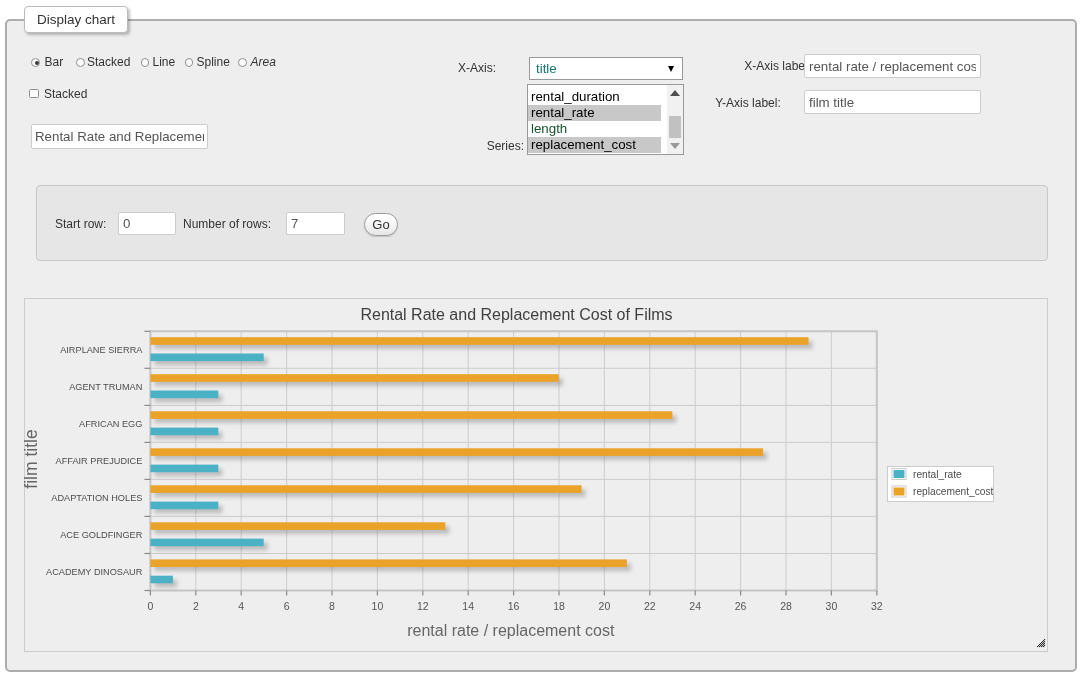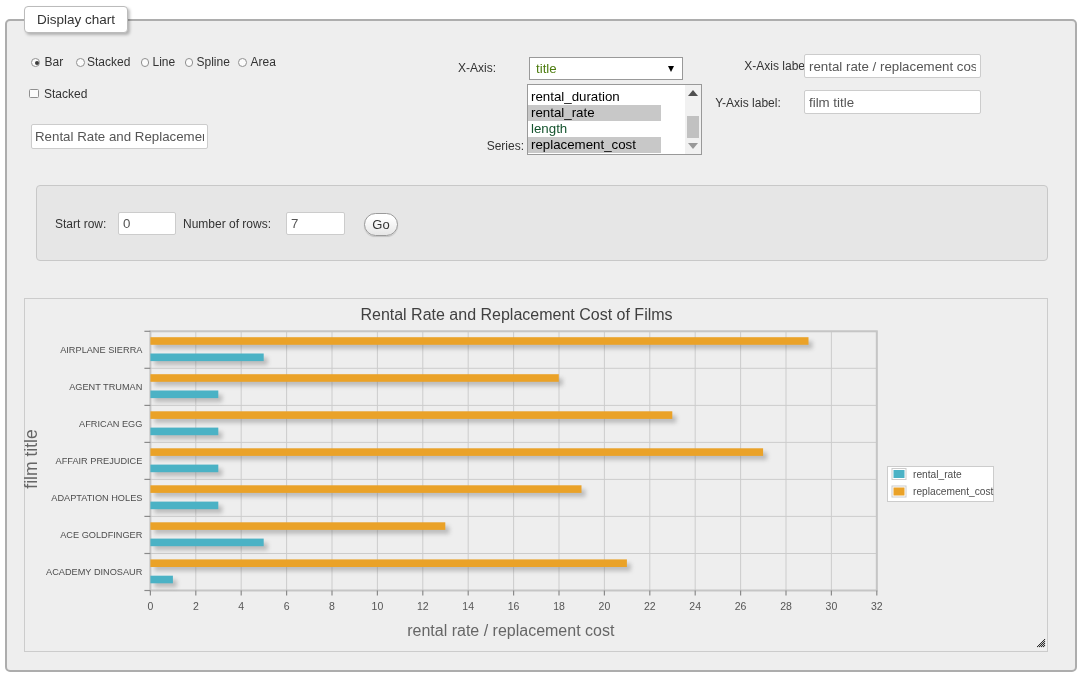--- a/index.html
+++ b/index.html
@@ -23,40 +23,40 @@
   <div class="abs" style="left:29px;top:56px;height:13px;">
     <span class="radio checked abs" style="left:2.3px;top:2px;"></span>
       <span class="lbl abs" style="left:15.5px;top:-1px;">Bar</span>
     <span class="radio abs" style="left:47.1px;top:2px;"></span>
       <span class="lbl abs" style="left:58px;top:-1px;">Stacked</span>
     <span class="radio abs" style="left:111.5px;top:2px;"></span>
       <span class="lbl abs" style="left:123.5px;top:-1px;">Line</span>
     <span class="radio abs" style="left:155.6px;top:2px;"></span>
       <span class="lbl abs" style="left:167.5px;top:-1px;">Spline</span>
     <span class="radio abs" style="left:209.4px;top:2px;"></span>
-      <span class="lbl abs" style="left:221.5px;top:-1px;">Area</span>
+      <span class="lbl abs" style="left:221.5px;top:-1px;font-style:italic;">Area</span>
   </div>
   <style>
     .radio{width:8.8px;height:8.8px;border:1px solid #8f8f8f;border-radius:50%;background:#fbfbfb;display:inline-block;box-sizing:border-box;}
     .radio.checked::after{content:"";position:absolute;left:2.3px;top:2.3px;width:4px;height:4px;border-radius:50%;background:#3b3b3b;}
     .checkbox{width:9.5px;height:9.5px;border:1px solid #8f8f8f;border-radius:1.5px;background:#fbfbfb;display:inline-block;box-sizing:border-box;}
   </style>
 
   <span class="checkbox abs" style="left:29px;top:88.5px;"></span>
   <span class="lbl abs" style="left:44px;top:87px;">Stacked</span>
 
   <input class="txt abs" style="left: 31px; top: 124px; width: 177px; height: 25px; padding: 0px 3px;" value="Rental Rate and Replacement Cost of Films">
 
   <div class="lbl abs" style="left:430px;top:61px;width:94px;text-align:center;">X-Axis:</div>
-  <div class="abs" style="left:529px;top:57px;width:154px;height:23px;background:#fff;border:1px solid #999;box-sizing:border-box;font-size:13.3px;color:#4d7c0f;line-height:21px;padding-left:6px;">title
+  <div class="abs" style="left:529px;top:57px;width:154px;height:23px;background:#fff;border:1px solid #999;box-sizing:border-box;font-size:13.3px;color:#0f766e;line-height:21px;padding-left:6px;">title
     <span style="position:absolute;right:8px;top:8px;width:0;height:0;border-left:3.5px solid transparent;border-right:3.5px solid transparent;border-top:6px solid #000;"></span>
   </div>
 
   <div class="lbl abs" style="left:430px;top:139px;width:94px;text-align:right;">Series:</div>
-  <div class="abs" style="left:527px;top:84px;width:175px;height:71px;background:#fff;border:1px solid #999;box-sizing:border-box;overflow:hidden;">
+  <div class="abs" style="left:527px;top:84px;width:157px;height:71px;background:#fff;border:1px solid #999;box-sizing:border-box;overflow:hidden;">
     <div style="position:absolute;left:0;top:3.5px;width:133px;">
       <div style="font-size:13.3px;color:#000;padding-left:3px;height:16.2px;line-height:15px;">rental_duration</div>
       <div style="font-size:13.3px;color:#000;padding-left:3px;height:16.2px;line-height:15px;background:#c8c8c8;">rental_rate</div>
       <div style="font-size:13.3px;color:#14532d;padding-left:3px;height:16.2px;line-height:15px;">length</div>
       <div style="font-size:13.3px;color:#000;padding-left:3px;height:16.2px;line-height:15px;background:#c8c8c8;">replacement_cost</div>
     </div>
 
     <div style="position:absolute;right:0;top:0;width:16px;height:69px;background:#f1f1f1;">
       <div style="position:absolute;left:3px;top:5px;width:0;height:0;border-left:5px solid transparent;border-right:5px solid transparent;border-bottom:6px solid #505050;"></div>
       <div style="position:absolute;left:2px;top:31px;width:12px;height:22px;background:#c1c1c1;"></div>

